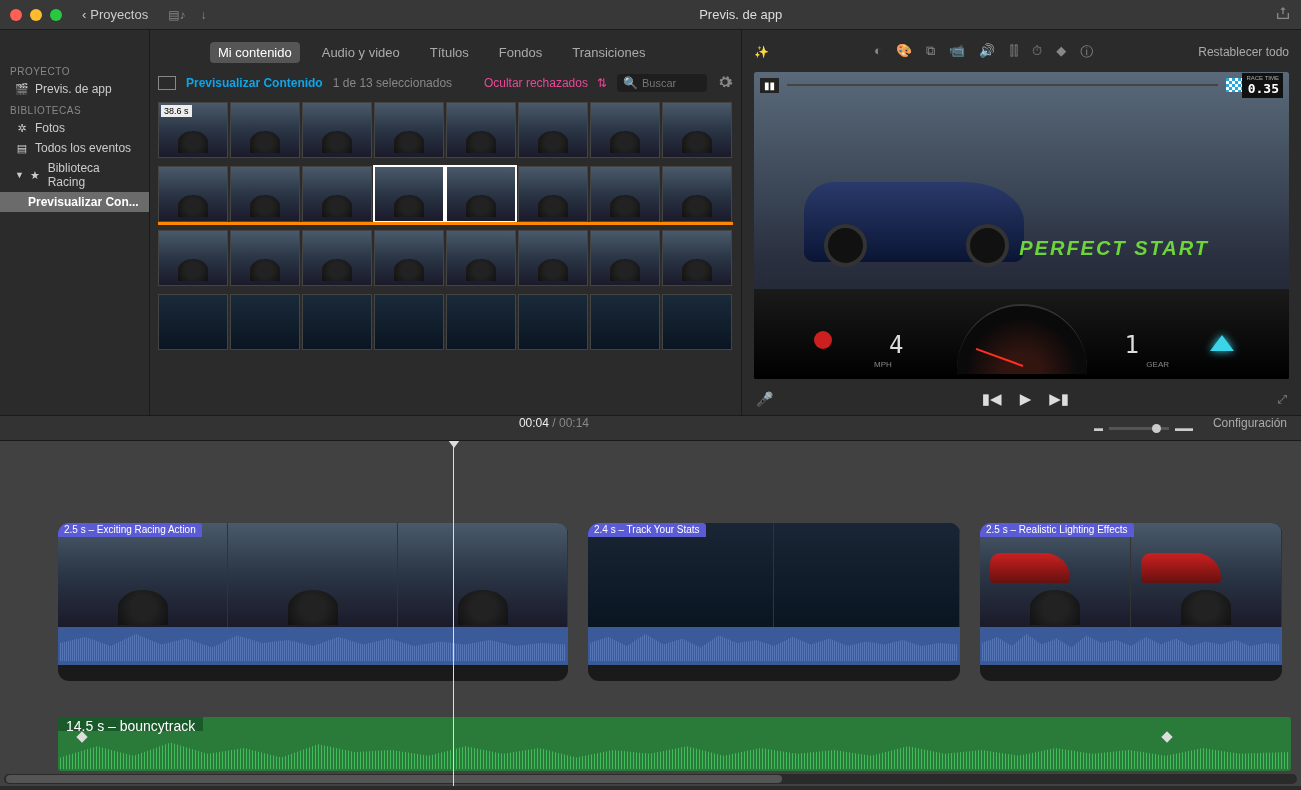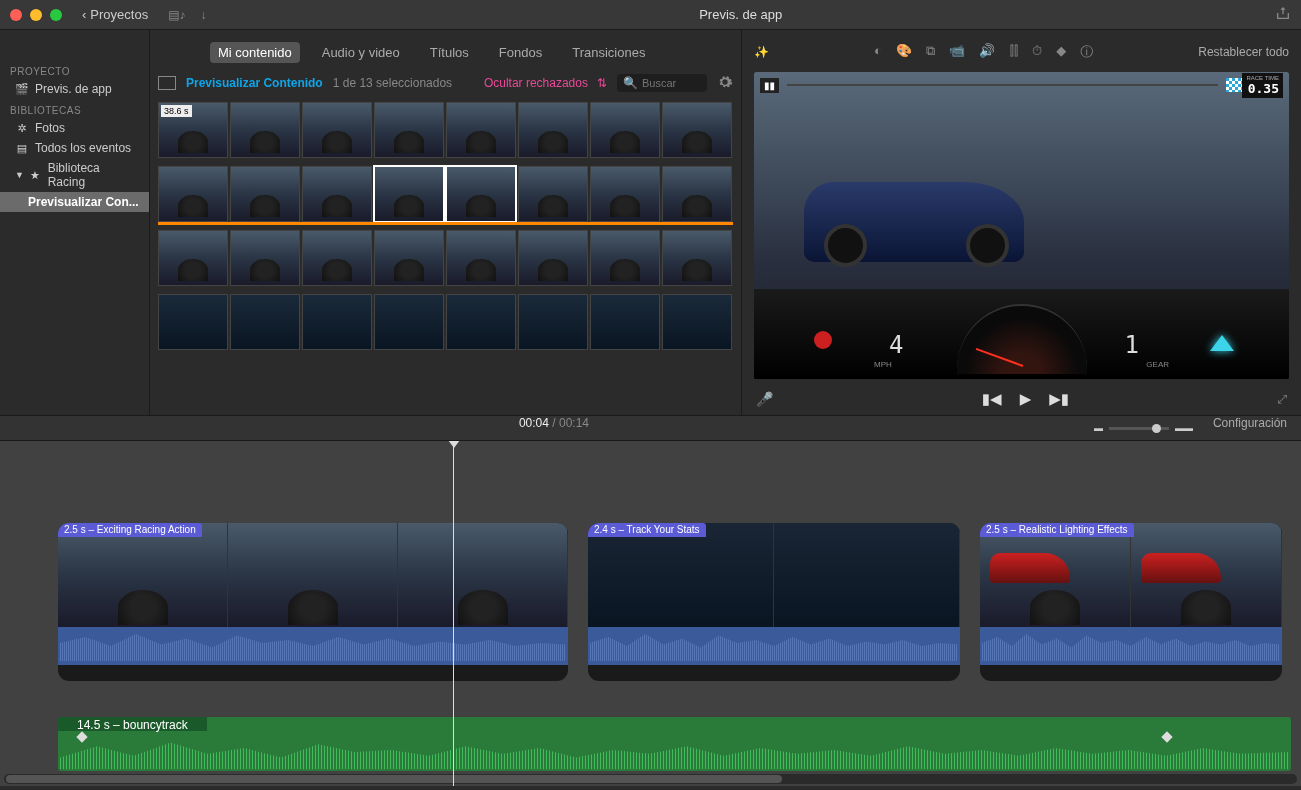--- a/index.html
+++ b/index.html
@@ -115,21 +115,21 @@
 .clip-thumb.red-car::before { content: ""; position: absolute; top: 30px; left: 10px; width: 80px; height: 30px; background: linear-gradient(#cc2020, #661010); border-radius: 10px 25px 4px 4px; }
 .clip-audio { height: 38px; background: #3a5a9a; position: relative; overflow: hidden; }
 .waveform { position: absolute; inset: 4px 2px; opacity: 0.6; }
 .waveform::before { content: ""; position: absolute; inset: 0; background: repeating-linear-gradient(90deg, #6a8aca 0 1px, transparent 1px 2px); clip-path: polygon(0 40%, 5% 20%, 10% 50%, 15% 10%, 20% 45%, 25% 25%, 30% 55%, 35% 15%, 40% 40%, 45% 30%, 50% 50%, 55% 20%, 60% 45%, 65% 25%, 70% 50%, 75% 35%, 80% 45%, 85% 30%, 90% 50%, 95% 40%, 100% 45%, 100% 100%, 0 100%); }
 
 .clip.c1 { width: 510px; }
 .clip.c2 { width: 372px; }
 .clip.c3 { width: 302px; }
 
 .audio-track { position: absolute; top: 276px; left: 58px; right: 10px; height: 54px; background: #2a7a3a; border-radius: 3px; overflow: hidden; }
-.audio-title { position: absolute; top: 0; left: 0; height: 14px; background: #1a5a2a; color: #fff; font-size: 12px; padding: 1px 19px; z-index: 2; }
+.audio-title { position: absolute; top: 0; left: 0; height: 14px; background: #1a5a2a; color: #fff; font-size: 14px; padding: 1px 8px; z-index: 2; }
 .audio-wave { position: absolute; inset: 14px 2px 2px; }
 .audio-wave::before { content: ""; position: absolute; inset: 0; background: repeating-linear-gradient(90deg, #4ada6a 0 1px, transparent 1px 3px); clip-path: polygon(0 70%, 3% 40%, 6% 65%, 9% 30%, 12% 60%, 15% 45%, 18% 70%, 21% 35%, 24% 55%, 27% 50%, 30% 65%, 33% 40%, 36% 60%, 39% 45%, 42% 70%, 45% 50%, 48% 60%, 51% 40%, 54% 65%, 57% 45%, 60% 60%, 63% 50%, 66% 65%, 69% 40%, 72% 60%, 75% 50%, 78% 65%, 81% 45%, 84% 60%, 87% 50%, 90% 65%, 93% 45%, 96% 60%, 100% 55%, 100% 100%, 0 100%); opacity: 0.7; }
 .audio-keyframe { position: absolute; top: 16px; width: 8px; height: 8px; background: #ddd; transform: rotate(45deg); }
 
 .scrollbar-h { position: absolute; bottom: 2px; left: 4px; right: 4px; height: 10px; background: #2a2a2a; border-radius: 5px; }
 .scrollbar-h::after { content: ""; position: absolute; left: 2px; top: 1px; width: 60%; height: 8px; background: #555; border-radius: 4px; }
 
 svg { width: 14px; height: 14px; fill: currentColor; }
 .icon-lg svg { width: 16px; height: 16px; }
 </style>
@@ -279,20 +279,21 @@
         <div class="game-hud-top">
           <span class="pause-btn">▮▮</span>
           <div class="progress-line"></div>
           <div class="race-flag"></div>
           <div class="race-time-box">
             <div class="race-time-label">RACE TIME</div>
             <div class="race-time-val">0.35</div>
           </div>
         </div>
         <div class="car"></div>
+        <div class="perfect-text">PERFECT START</div>
         <div class="dashboard">
           <div class="warn-icon"></div>
           <div class="mph-val">4</div>
           <div class="mph-label">MPH</div>
           <div class="speedo">
               <div class="needle"></div>
             </div>
           <div class="gear-val">1</div>
           <div class="gear-label">GEAR</div>
           <div class="shift-arrow"></div>

